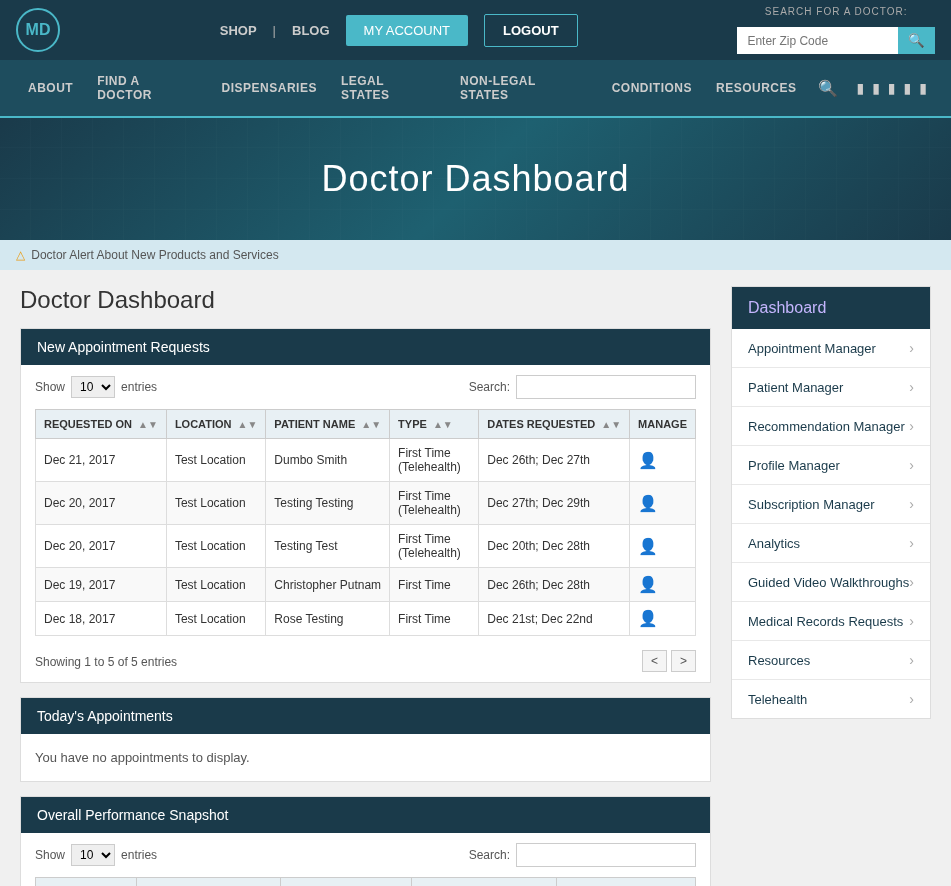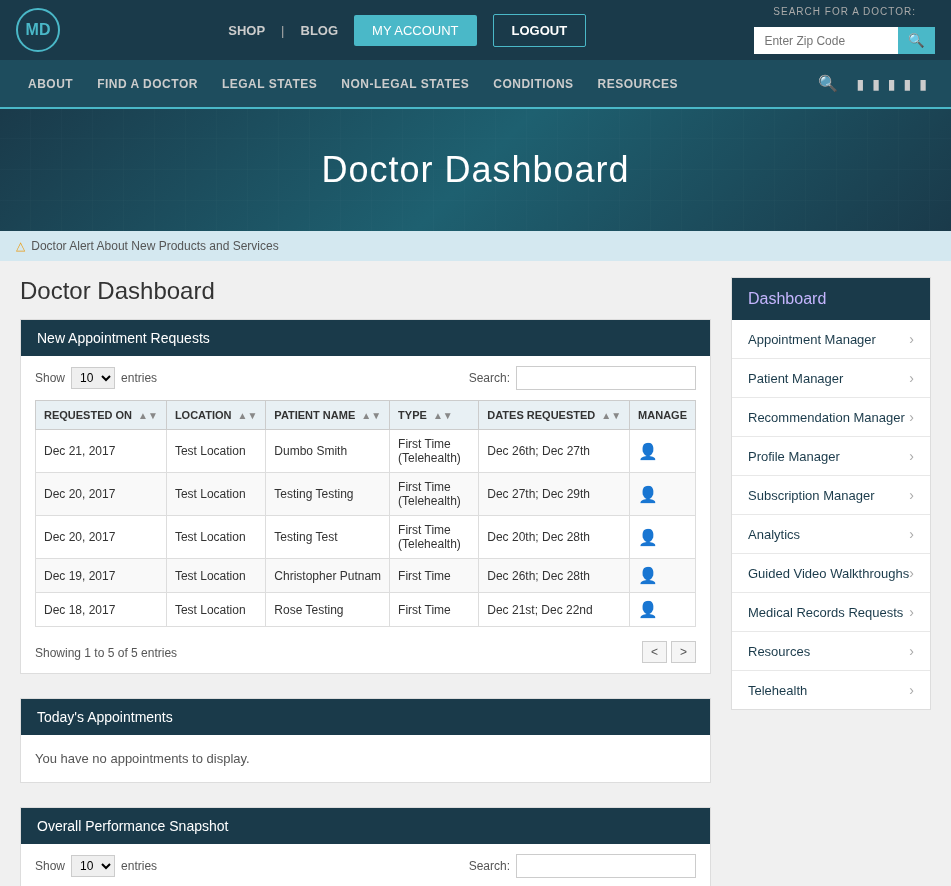--- a/index.html
+++ b/index.html
@@ -14,21 +14,21 @@
     .logo-text span { color: #ccc; }
     .logo-text .highlight { color: #4ab8c8; }
     .top-nav-links { display: flex; align-items: center; gap: 16px; }
     .top-nav-links a { color: #ccc; text-decoration: none; font-size: 13px; font-weight: bold; }
     .top-nav-links .divider { color: #aaa; }
     .btn-my-account { background: #4ab8c8; color: #fff; border: none; padding: 8px 18px; font-weight: normal; font-size: 13px; cursor: pointer; border-radius: 2px; }
     .btn-logout { background: transparent; color: #fff; border: 1px solid #4ab8c8; padding: 8px 18px; font-weight: bold; font-size: 13px; cursor: pointer; border-radius: 2px; }
     .search-area { display: flex; flex-direction: column; align-items: center; gap: 10px; }
     .search-label { color: #aaa; font-size: 10px; letter-spacing: 1px; }
     .search-zip { display: flex; }
-    .search-zip input { padding: 6px 10px; font-size: 12px; border: none; width: 144px; }
+    .search-zip input { padding: 6px 10px; font-size: 12px; border: none; width: 161px; }
     .search-zip button { background: #4ab8c8; border: none; color: #fff; padding: 6px 10px; cursor: pointer; }
 
     
     .nav-bar { background: #1e4d5e; display: flex; align-items: center; padding: 0 16px; border-bottom: 2px solid #4ab8c8; }
     .nav-bar a { color: #ccc; text-decoration: none; font-size: 12px; font-weight: bold; padding: 14px 12px; display: block; text-transform: uppercase; letter-spacing: 0.5px; }
     .nav-search-icon { margin-left: auto; color: #ccc; padding: 14px 10px; cursor: pointer; font-size: 16px; }
     .social-icons { display: flex; align-items: center; gap: 8px; padding: 0 8px; }
     .social-icons span { color: #ccc; font-size: 14px; cursor: pointer; }
 
     
@@ -49,21 +49,21 @@
     .page-title { font-size: 24px; font-weight: normal; color: #333; margin-bottom: 14px; }
 
     
     .sidebar-box { background: #fff; border: 1px solid #ddd; }
     .sidebar-header { background: #1a3a4a; color: #c4b5fd; padding: 12px 16px; font-size: 16px; font-weight: normal; }
     .sidebar-item { display: flex; align-items: center; justify-content: space-between; padding: 11px 16px; border-bottom: 1px solid #e8e8e8; cursor: pointer; color: #1a3a4a; font-size: 13px; }
     .sidebar-item:last-child { border-bottom: none; }
     .sidebar-chevron { color: #aaa; font-size: 14px; }
 
     
-    .section-card { background: #fff; border: 1px solid #ddd; margin-bottom: 24px; }
+    .section-card { background: #fff; border: 1px solid #ddd; margin-bottom: 14px; }
     .section-header { background: #1a3a4a; color: #fff; padding: 10px 16px; font-size: 14px; font-weight: normal; }
     .section-body { padding: 10px 14px; }
 
     
     .controls-row { display: flex; align-items: center; justify-content: space-between; margin-bottom: 10px; }
     .show-entries { display: flex; align-items: center; gap: 6px; font-size: 12px; color: #555; }
     .show-entries select { padding: 2px 4px; font-size: 12px; border: 1px solid #ccc; }
     .search-row { display: flex; align-items: center; gap: 6px; font-size: 12px; color: #555; }
     .search-row input { border: 1px solid #ccc; padding: 4px 8px; font-size: 12px; width: 180px; }
 
@@ -109,20 +109,21 @@
     <div class="search-zip">
       <input type="text" placeholder="Enter Zip Code" style="">
       <button>🔍</button>
     </div>
   </div>
 </div>
 
 <nav class="nav-bar">
   <a href="#">ABOUT</a>
   <a href="#">FIND A DOCTOR</a>
+  <a href="#">DISPENSARIES</a>
   <a href="#">LEGAL STATES</a>
   <a href="#">NON-LEGAL STATES</a>
   <a href="#">CONDITIONS</a>
   <a href="#">RESOURCES</a>
   <span class="nav-search-icon">🔍</span>
   <div class="social-icons">
     <span>▮</span>
     <span>▮</span>
     <span>▮</span>
     <span>▮</span>

